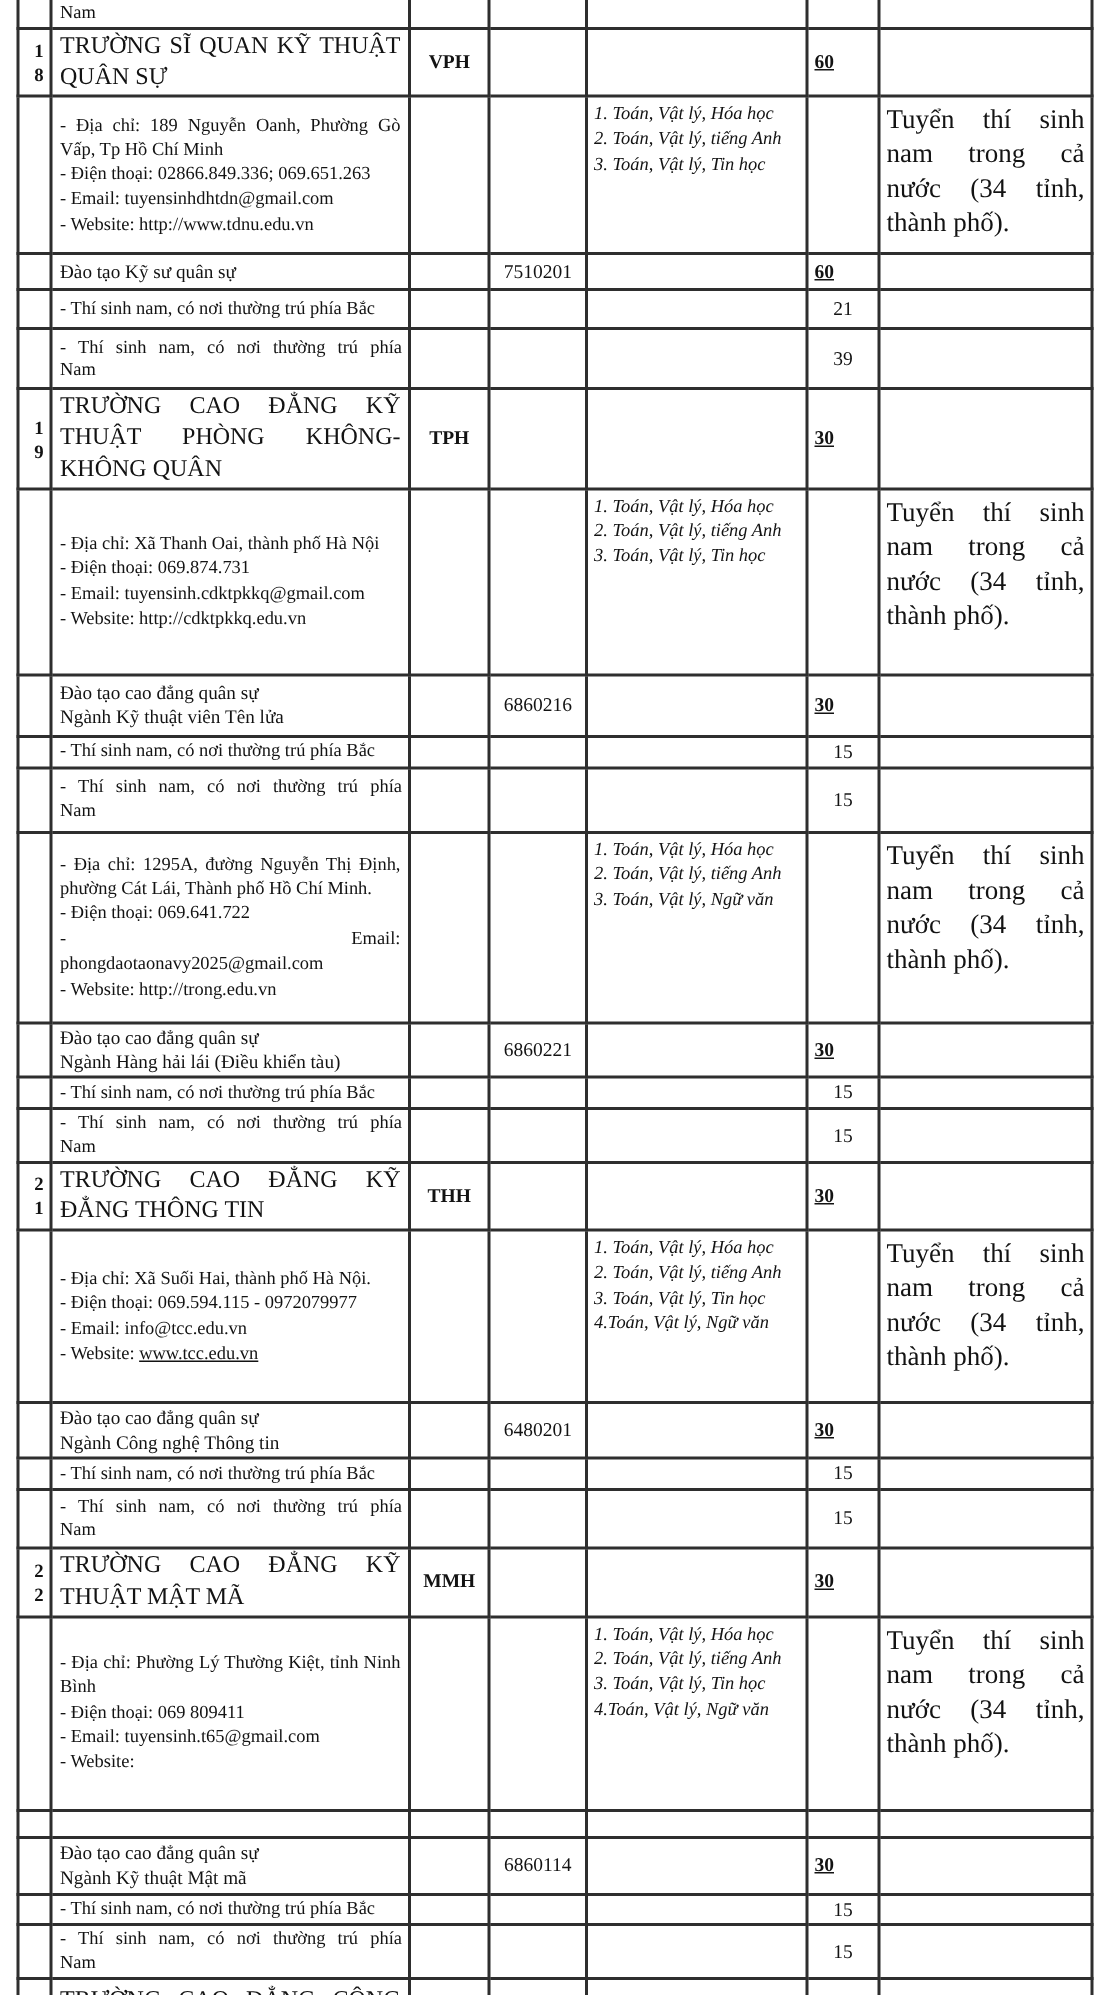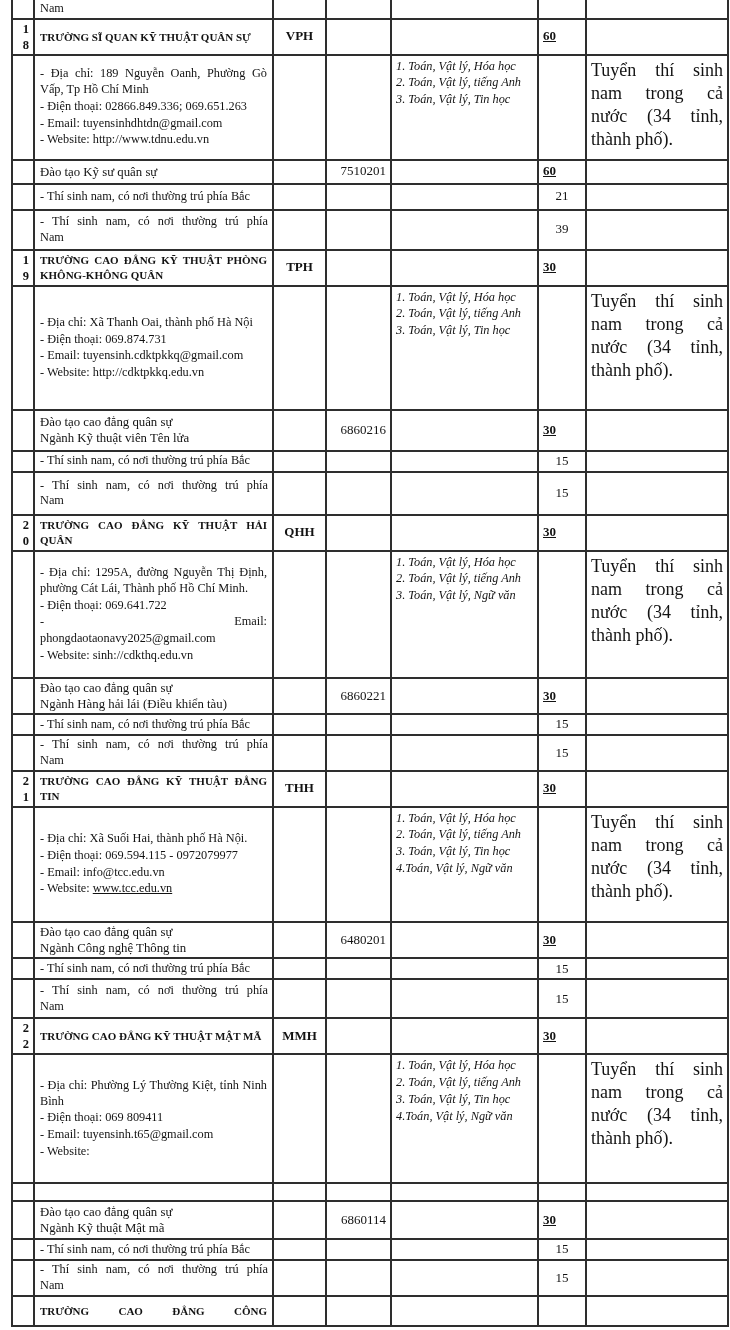--- a/index.html
+++ b/index.html
@@ -14,25 +14,25 @@
     border:2px solid #2e2e2e;
     padding:1px 4px;
     vertical-align:middle;
     font-size:12.3px;
     line-height:1.28;
     overflow:hidden;
     word-wrap:break-word;
   }
   tr.first td { border-top:none; }
   .numcell  { font-weight:bold; text-align:right; font-size:12.5px; }
-  .name     { font-weight:bold; font-size:11px; text-align:justify; line-height:1.3; padding:1px 5px; }
+  .name     { font-weight:normal; font-size:16px; text-align:justify; line-height:1.3; padding:1px 5px; }
   .codecell { font-weight:bold; text-align:center; font-size:13px; }
   .quota-b  { font-weight:bold; text-align:left; font-size:13px;text-decoration:underline; }
   .quota    { text-align:center; font-size:13px; }
-  .progcode { text-align:right; font-size:13px; }
+  .progcode { text-align:center; font-size:13px; }
   .contact  { font-size:12.3px; text-align:justify; padding:2px 5px; }
   .contact .ln { margin:1px 0; }
   .subjects { vertical-align:top; padding-top:3px; font-size:12.3px;font-style:italic; }
   .subjects .ln { margin:0 0 1px 0; }
   .note     { vertical-align:top; padding-top:3px; font-size:18px; text-align:justify; }
   .program  { font-weight:normal; font-size:12.8px; padding-left:5px; }
   .region   { font-size:12.3px; padding-left:5px; }
   .nowrap   { white-space:nowrap; }
   .spread   { text-align:justify; text-align-last:justify; }
   .split    { display:flex; justify-content:space-between; }
@@ -182,40 +182,31 @@
       <div class="spread nowrap">- Thí sinh nam, có nơi thường trú phía</div>
       <div>Nam</div>
     </td>
     <td></td>
     <td></td>
     <td></td>
     <td class="quota">15</td>
     <td></td>
   </tr>
 
-  <tr style="height:33px">
-    <td class="numcell">20</td>
-    <td class="name">TRƯỜNG CAO ĐẲNG KỸ THUẬT HẢI QUÂN</td>
-    <td class="codecell">QHH</td>
-    <td></td>
-    <td></td>
-    <td class="quota-b">30</td>
-    <td></td>
-  </tr>
   <tr style="height:127px">
     <td></td>
     <td class="contact">
       <div class="ln">- Địa chỉ: 1295A, đường Nguyễn Thị Định, phường Cát Lái, Thành phố Hồ Chí Minh.</div>
       <div class="ln">- Điện thoại: 069.641.722</div>
       <div class="ln split">
         <span>-</span>
         <span>Email:</span>
       </div>
       <div class="ln">phongdaotaonavy2025@gmail.com</div>
-      <div class="ln">- Website: sinh://cdkthq.edu.vn</div>
+      <div class="ln">- Website: http://trong.edu.vn</div>
     </td>
     <td></td>
     <td></td>
     <td class="subjects">
       <div class="ln">1. Toán, Vật lý, Hóa học</div>
       <div class="ln">2. Toán, Vật lý, tiếng Anh</div>
       <div class="ln">3. Toán, Vật lý, Ngữ văn</div>
     </td>
     <td></td>
     <td class="note">Tuyển thí sinh nam trong cả nước (34 tỉnh, thành phố).</td>
@@ -251,21 +242,21 @@
     </td>
     <td></td>
     <td></td>
     <td></td>
     <td class="quota">15</td>
     <td></td>
   </tr>
 
   <tr style="height:31px">
     <td class="numcell">21</td>
-    <td class="name">TRƯỜNG CAO ĐẲNG KỸ THUẬT ĐẲNG TIN</td>
+    <td class="name">TRƯỜNG CAO ĐẲNG KỸ ĐẲNG THÔNG TIN</td>
     <td class="codecell">THH</td>
     <td></td>
     <td></td>
     <td class="quota-b">30</td>
     <td></td>
   </tr>
   <tr style="height:115px">
     <td></td>
     <td class="contact">
       <div class="ln">- Địa chỉ: Xã Suối Hai, thành phố Hà Nội.</div>

